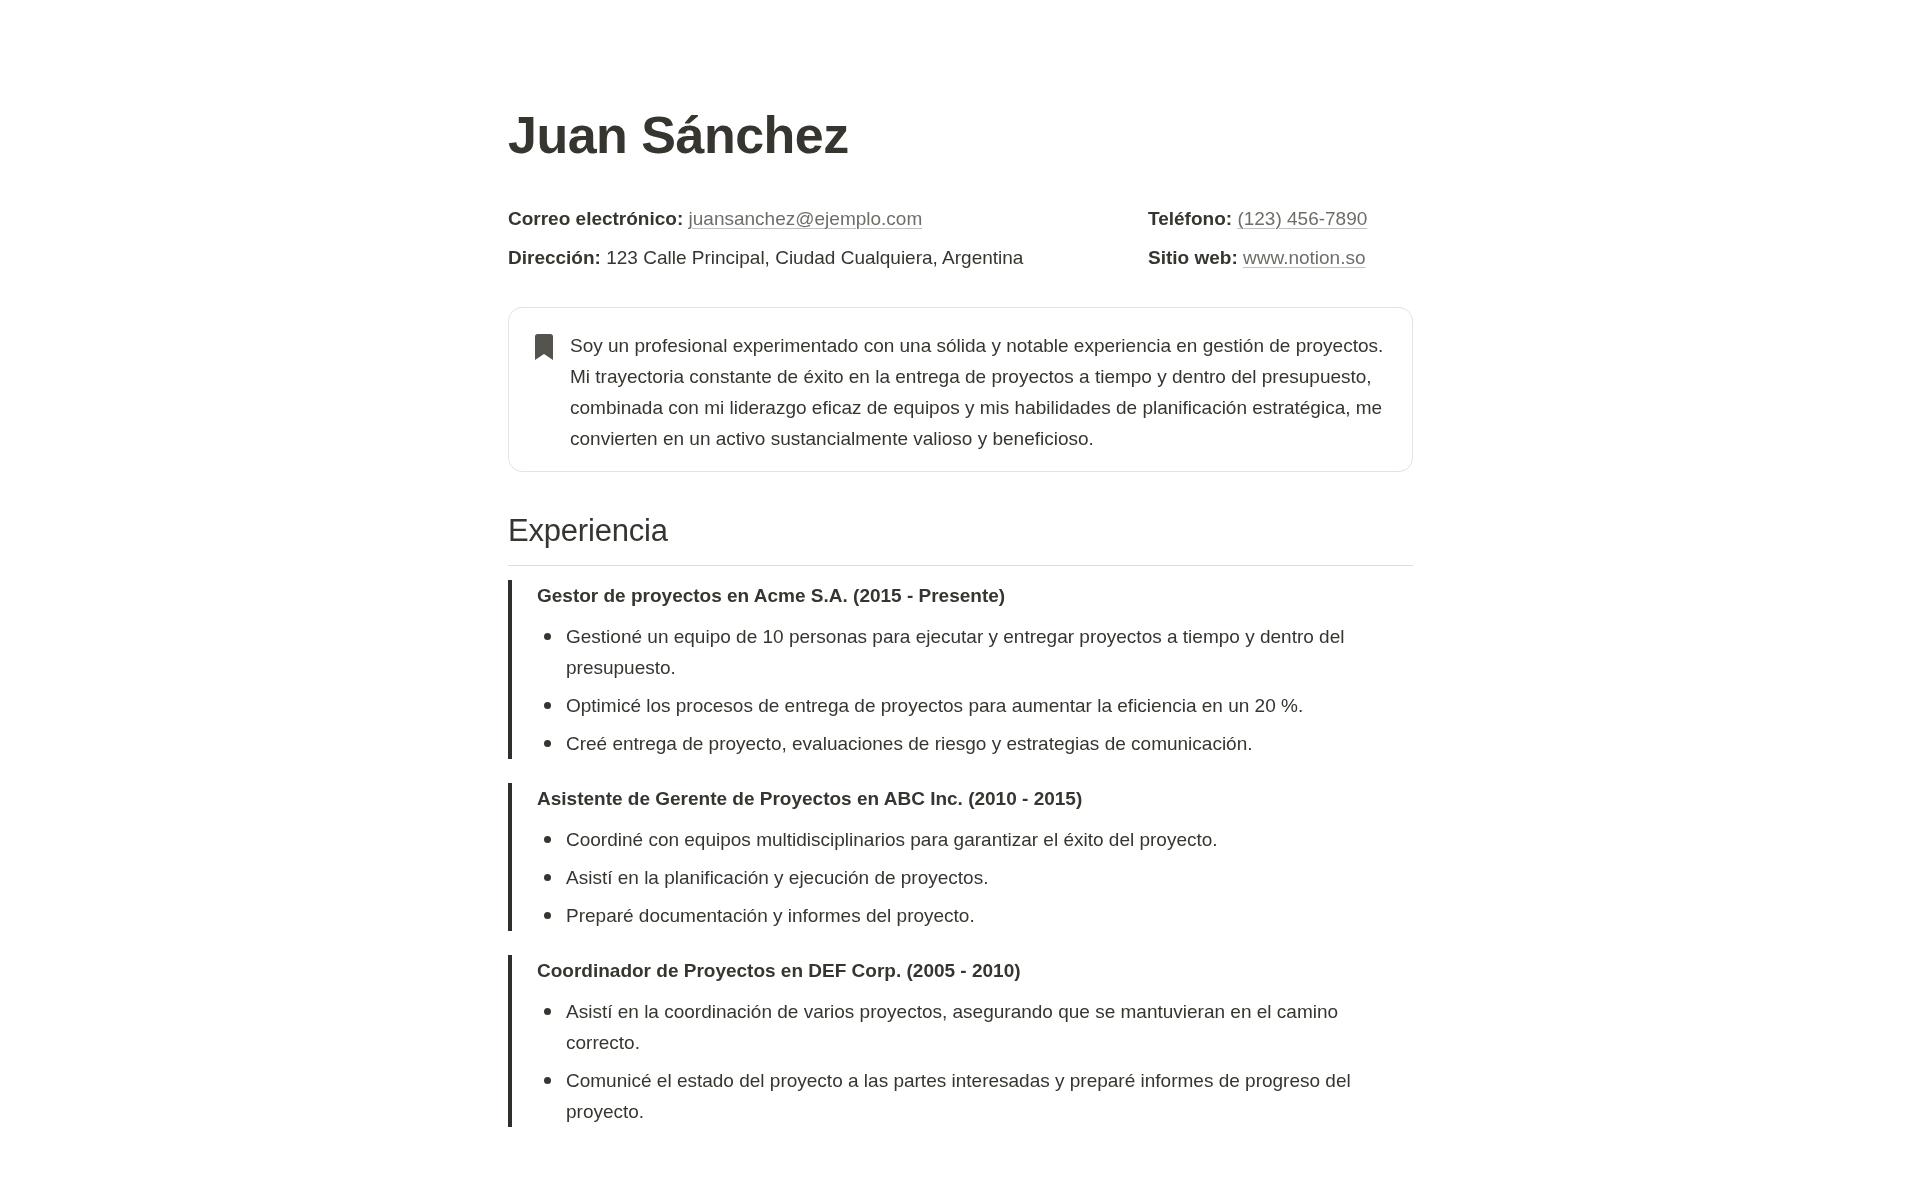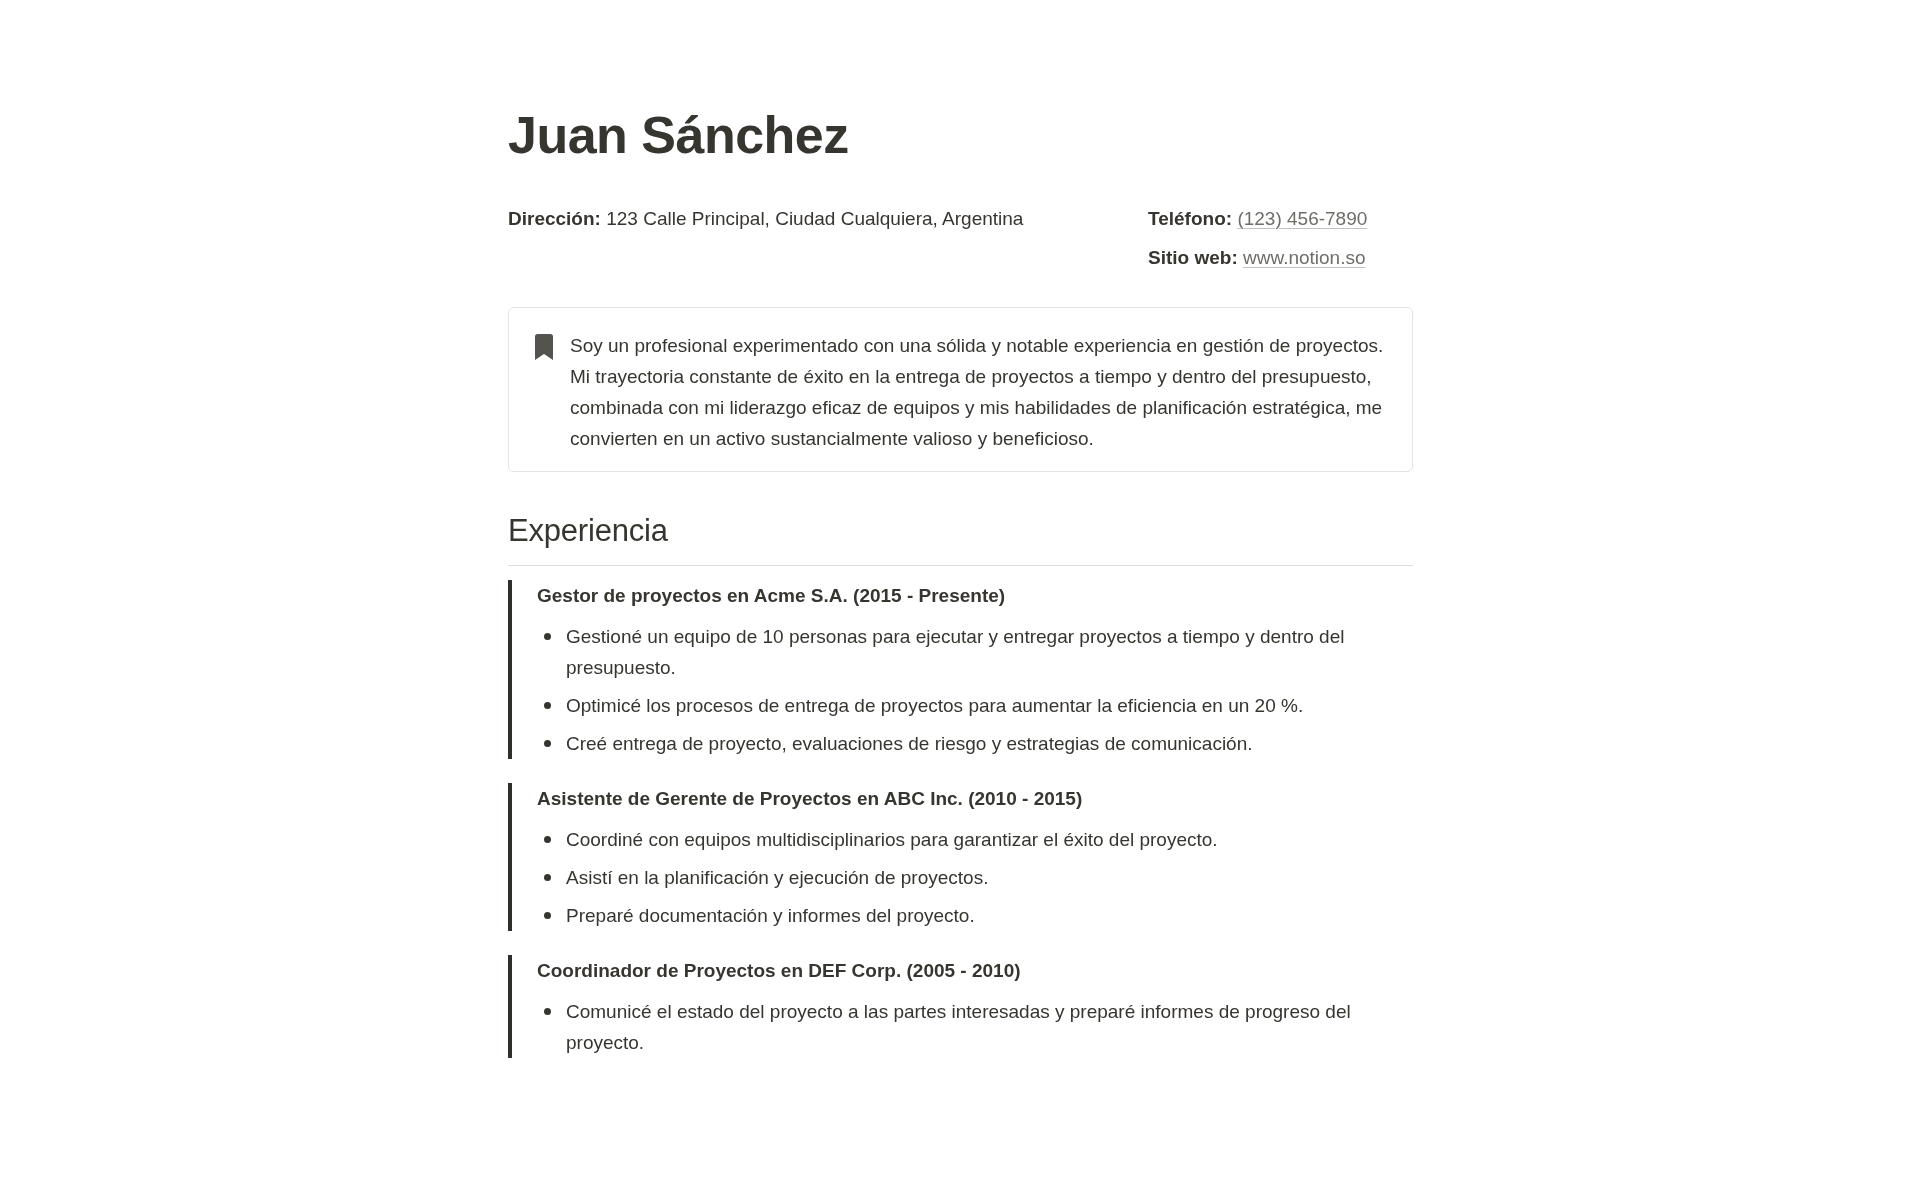--- a/index.html
+++ b/index.html
@@ -45,21 +45,21 @@
     text-decoration: underline;
     text-decoration-color: rgba(55,53,47,0.30);
     text-decoration-thickness: 1px;
     text-underline-offset: 3px;
     cursor: pointer;
   }
   
   .callout {
     margin-top: 34px;
     border: 1px solid #e4e3e1;
-    border-radius: 6px;
+    border-radius: 14px;
     padding: 22px 24px 17px 26px;
     display: flex;
     align-items: flex-start;
     box-sizing: border-box;
   }
   .callout-icon {
     flex: 0 0 auto;
     width: 18px;
     height: 26px;
     margin-top: 4px;
@@ -123,20 +123,21 @@
 </style>
 </head>
 <body>
 
 <main class="page">
 
   <h1 class="page-title">Juan Sánchez</h1>
 
   <section class="contact">
     <div class="contact-col contact-left">
+      <p><b>Correo electrónico:</b> <a class="doc-link">juansanchez@ejemplo.com</a></p>
       <p><b>Dirección:</b> <span>123 Calle Principal, Ciudad Cualquiera, Argentina</span></p>
     </div>
     <div class="contact-col contact-right">
       <p><b>Teléfono:</b> <a class="doc-link">(123) 456-7890</a></p>
       <p><b>Sitio web:</b> <a class="doc-link">www.notion.so</a></p>
     </div>
   </section>
 
   <aside class="callout">
     <span class="callout-icon">
@@ -163,18 +164,19 @@
         <h3 class="entry-title">Asistente de Gerente de Proyectos en ABC Inc. (2010 - 2015)</h3>
         <ul>
           <li><span class="bullet-marker"></span><span>Coordiné con equipos multidisciplinarios para garantizar el éxito del proyecto.</span></li>
           <li><span class="bullet-marker"></span><span>Asistí en la planificación y ejecución de proyectos.</span></li>
           <li><span class="bullet-marker"></span><span>Preparé documentación y informes del proyecto.</span></li>
         </ul>
       </div>
       <div class="quote">
         <h3 class="entry-title">Coordinador de Proyectos en DEF Corp. (2005 - 2010)</h3>
         <ul>
+          <li><span class="bullet-marker"></span><span>Asistí en la coordinación de varios proyectos, asegurando que se mantuvieran en el camino correcto.</span></li>
           <li><span class="bullet-marker"></span><span>Comunicé el estado del proyecto a las partes interesadas y preparé informes de progreso del proyecto.</span></li>
         </ul>
       </div>
     </div>
 
 </main>
 
 </body></html>

